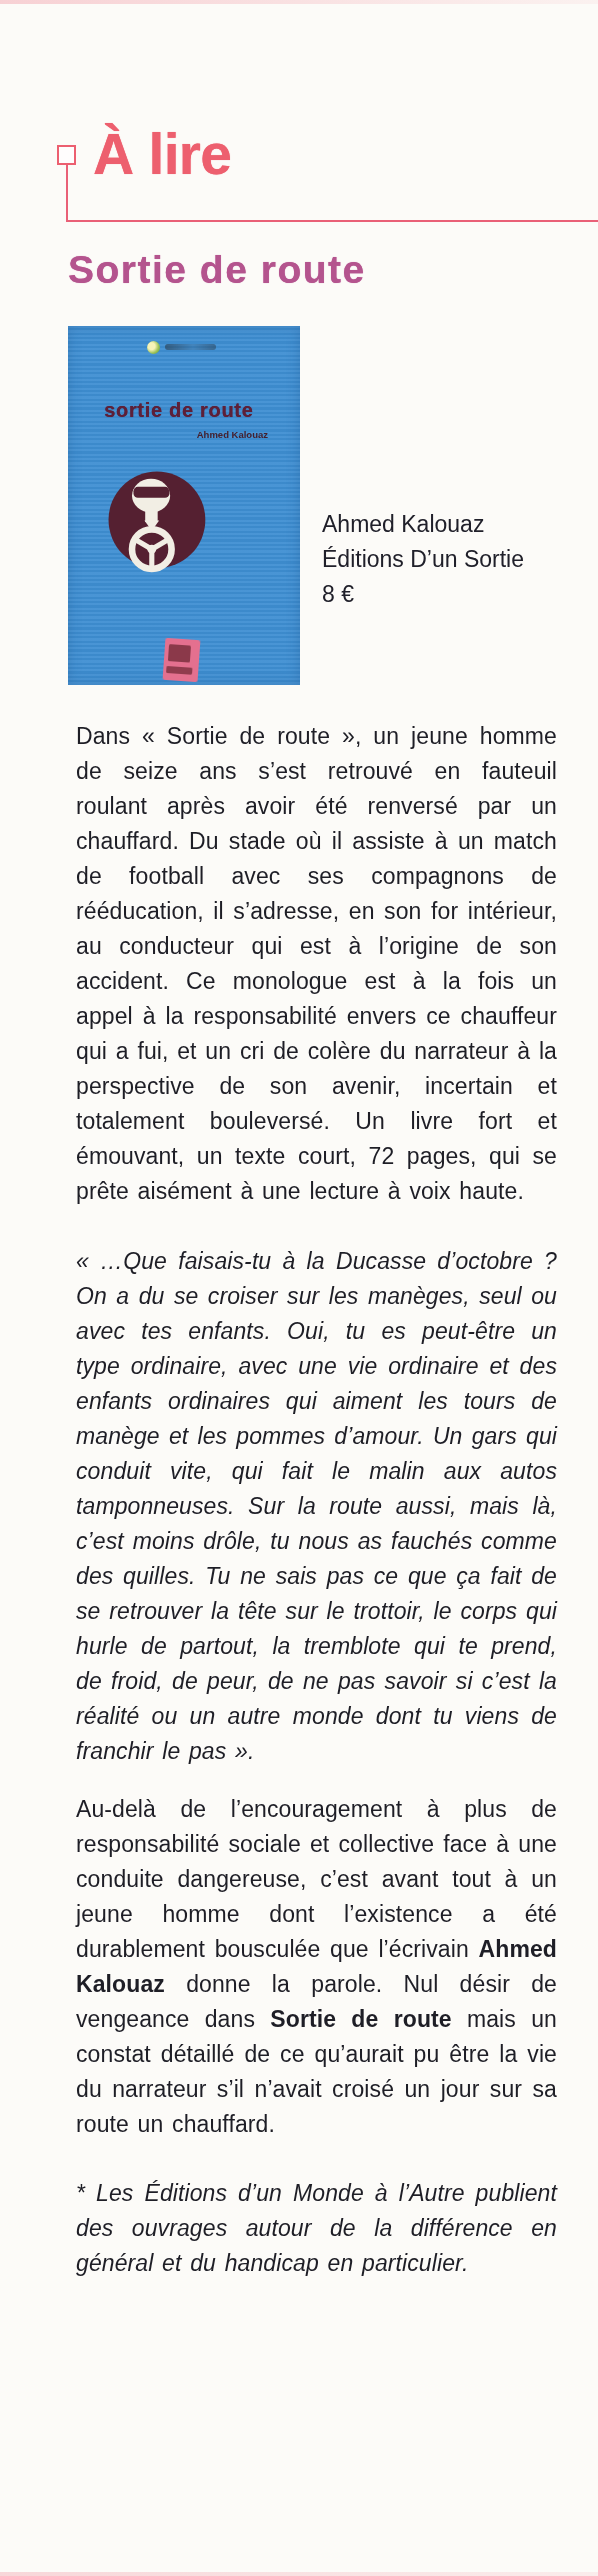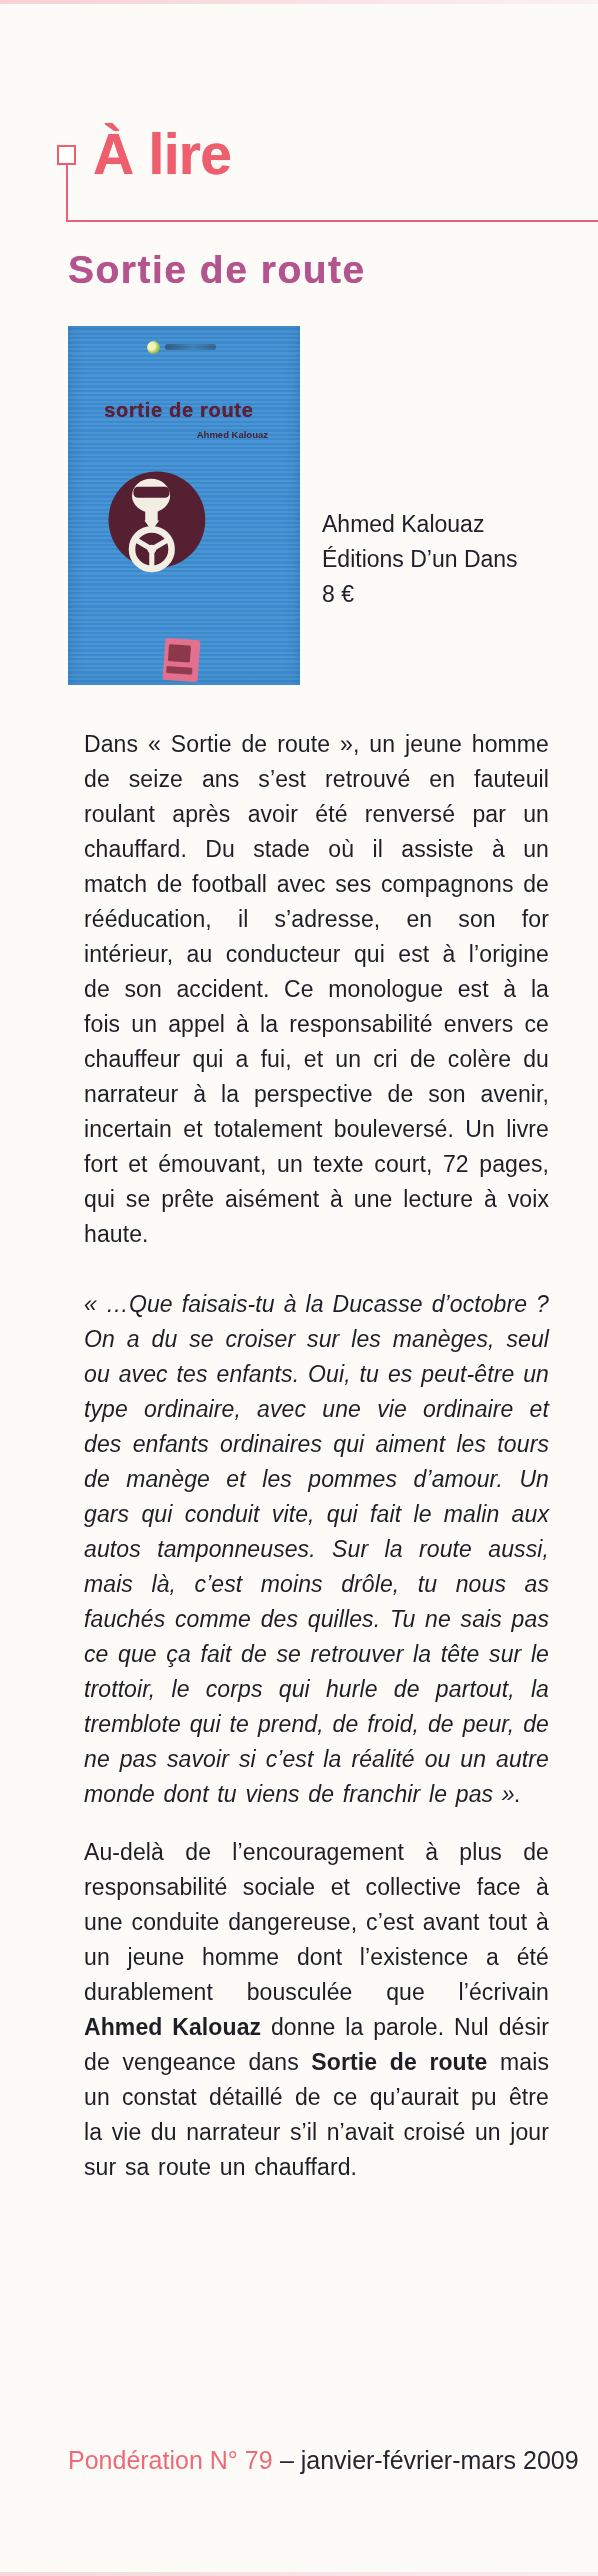--- a/index.html
+++ b/index.html
@@ -59,21 +59,21 @@
     background:#6e2733;opacity:.7;filter:blur(0.7px);border-radius:1.5px;}
 
   
   .book-info{position:absolute;left:322px;top:507px;
     font-size:23px;line-height:35px;color:#20202a;white-space:nowrap;}
 
   
   .body-copy{position:absolute;left:68px;top:711px;width:497px;
     font-size:23px;line-height:35px;color:#1e1e26;
     text-align:justify;letter-spacing:0.1px;word-spacing:2.2px;}
-  .body-copy p{margin:16px;}
+  .body-copy p{margin:8px;}
   .body-copy p.quote{margin-top:35px;font-style:italic;}
   .body-copy p.closing{margin-top:23px;}
   .body-copy p.footnote{margin-top:34px;font-style:italic;}
   .body-copy b{font-weight:bold;}
 
   
   .footer{position:absolute;left:68px;top:2443px;font-size:25px;line-height:35px;white-space:nowrap;}
   .footer .issue{color:#ee6a77;}
   .footer .date{color:#262630;margin-left:7.3px;}
 </style>
@@ -114,28 +114,26 @@
       <circle cx="72" cy="113" r="6" fill="#f2eee4"></circle>
     </svg>
     <div class="sticker">
       <div class="m1"></div>
       <div class="m2"></div>
     </div>
   </div>
 
   <div class="book-info">
     <div>Ahmed Kalouaz</div>
-    <div>Éditions D’un Dans</div>
+    <div>Éditions D’un Sortie</div>
     <div>8 €</div>
   </div>
 
   <div class="body-copy">
     <p>Dans « Sortie de route », un jeune homme de seize ans s’est retrouvé en fauteuil roulant après avoir été renversé par un chauffard. Du stade où il assiste à un match de football avec ses compagnons de rééducation, il s’adresse, en son for intérieur, au conducteur qui est à l’origine de son accident. Ce monologue est à la fois un appel à la responsabilité envers ce chauffeur qui a fui, et un cri de colère du narrateur à la perspective de son avenir, incertain et totalement bouleversé. Un livre fort et émouvant, un texte court, 72 pages, qui se prête aisément à une lecture à voix haute.</p>
     <p class="quote">« …Que faisais-tu à la Ducasse d’octobre ? On a du se croiser sur les manèges, seul ou avec tes enfants. Oui, tu es peut-être un type ordinaire, avec une vie ordinaire et des enfants ordinaires qui aiment les tours de manège et les pommes d’amour. Un gars qui conduit vite, qui fait le malin aux autos tamponneuses. Sur la route aussi, mais là, c’est moins drôle, tu nous as fauchés comme des quilles. Tu ne sais pas ce que ça fait de se retrouver la tête sur le trottoir, le corps qui hurle de partout, la tremblote qui te prend, de froid, de peur, de ne pas savoir si c’est la réalité ou un autre monde dont tu viens de franchir le pas ».</p>
     <p class="closing"><span>Au-delà de l’encouragement à plus de responsabilité sociale et collective face à une conduite dangereuse, c’est avant tout à un jeune homme dont l’existence a été durablement bousculée que l’écrivain </span><b>Ahmed Kalouaz</b><span> donne la parole. Nul désir de vengeance dans </span><b>Sortie de route</b><span> mais un constat détaillé de ce qu’aurait pu être la vie du narrateur s’il n’avait croisé un jour sur sa route un chauffard.</span></p>
+    <p class="footnote">* Les Éditions d’un Monde à l’Autre publient des ouvrages autour de la différence en général et du handicap en particulier.</p>
   </div>
 
-  <div class="footer">
-    <span class="issue">Pondération N° 79</span><span class="date">– janvier-février-mars 2009</span>
-  </div>
 
 </div>
 
 
 </body></html>

